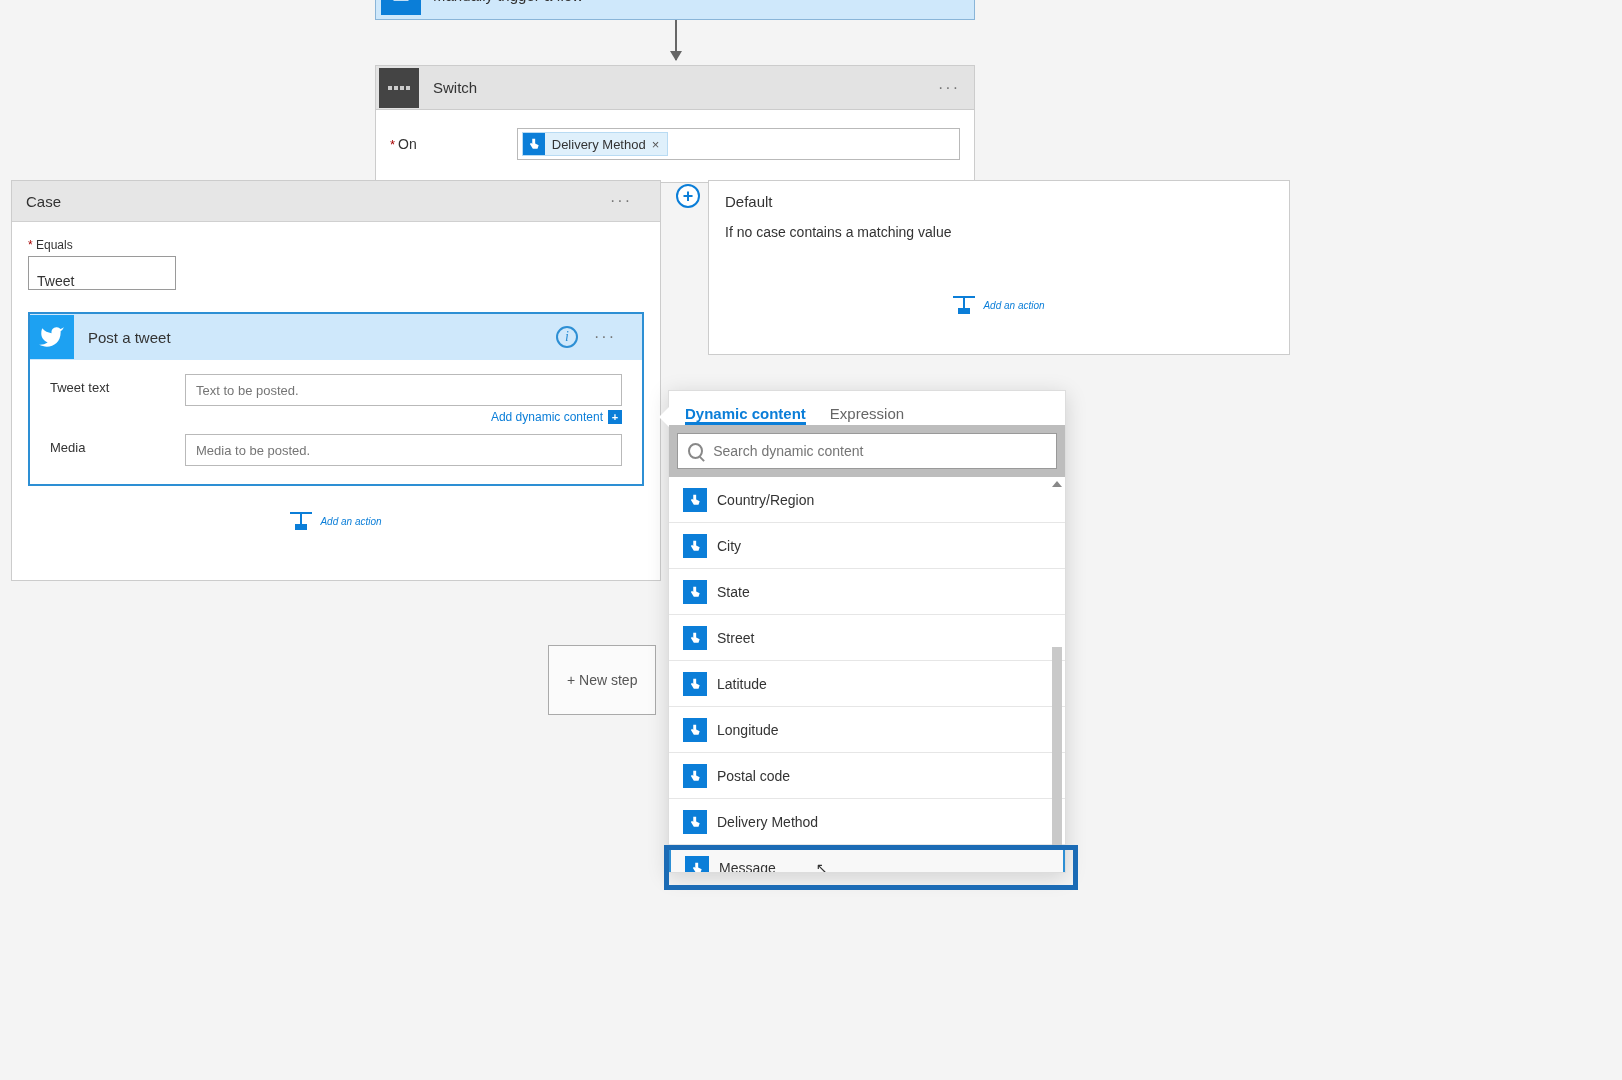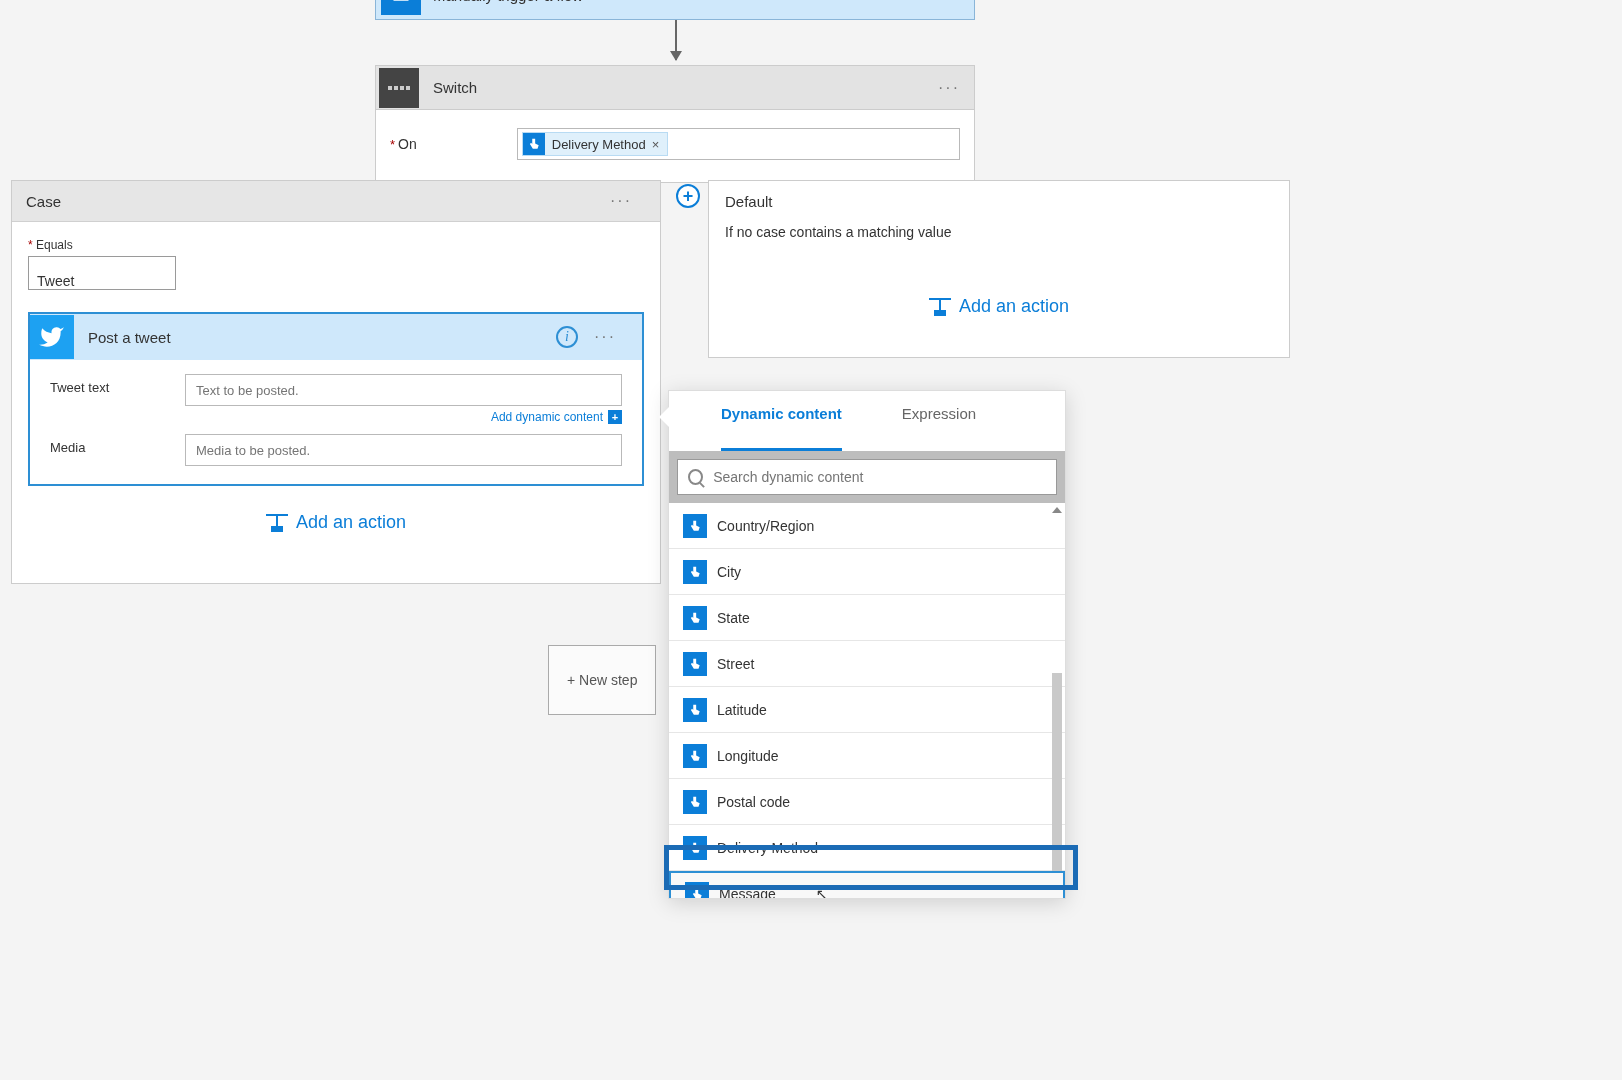--- a/index.html
+++ b/index.html
@@ -212,23 +212,24 @@
     font-size: 11px;
     display: flex; align-items: center; justify-content: center;
     font-weight: bold;
   }
   .add-action-row {
     display: flex;
     justify-content: center;
     align-items: center;
     padding: 26px 0;
     color: #0b7ed8;
-    font-size: 18px;
+    font-size: 10px;
     gap: 8px;
     cursor: pointer;
+    font-style: italic;
   }
   .add-action-ic {
     width: 22px; height: 18px;
     position: relative;
   }
   .add-action-ic::before {
     content: '';
     position: absolute;
     top: 0; left: 0; right: 0;
     height: 2px; background: #0b7ed8;
@@ -303,21 +304,21 @@
     border-top: 10px solid transparent;
     border-bottom: 10px solid transparent;
     border-right: 10px solid #fff;
   }
   .flyout-tabs {
     display: flex;
     gap: 24px;
     padding: 14px 16px 0 16px;
     font-size: 15px;
   }
-  .flyout-tab { padding-bottom: 26px; cursor: pointer; color: #666; margin-left: 36px; }
+  .flyout-tab { padding-bottom: 0; cursor: pointer; color: #666; }
   .flyout-tab.active { color: #0b7ed8; border-bottom: 3px solid #0b7ed8; font-weight: 600; }
   .flyout-search-wrap {
     background: #bdbdbd;
     padding: 8px;
   }
   .flyout-search {
     display: flex; align-items: center;
     background: #fff;
     border: 1px solid #999;
     height: 36px;

